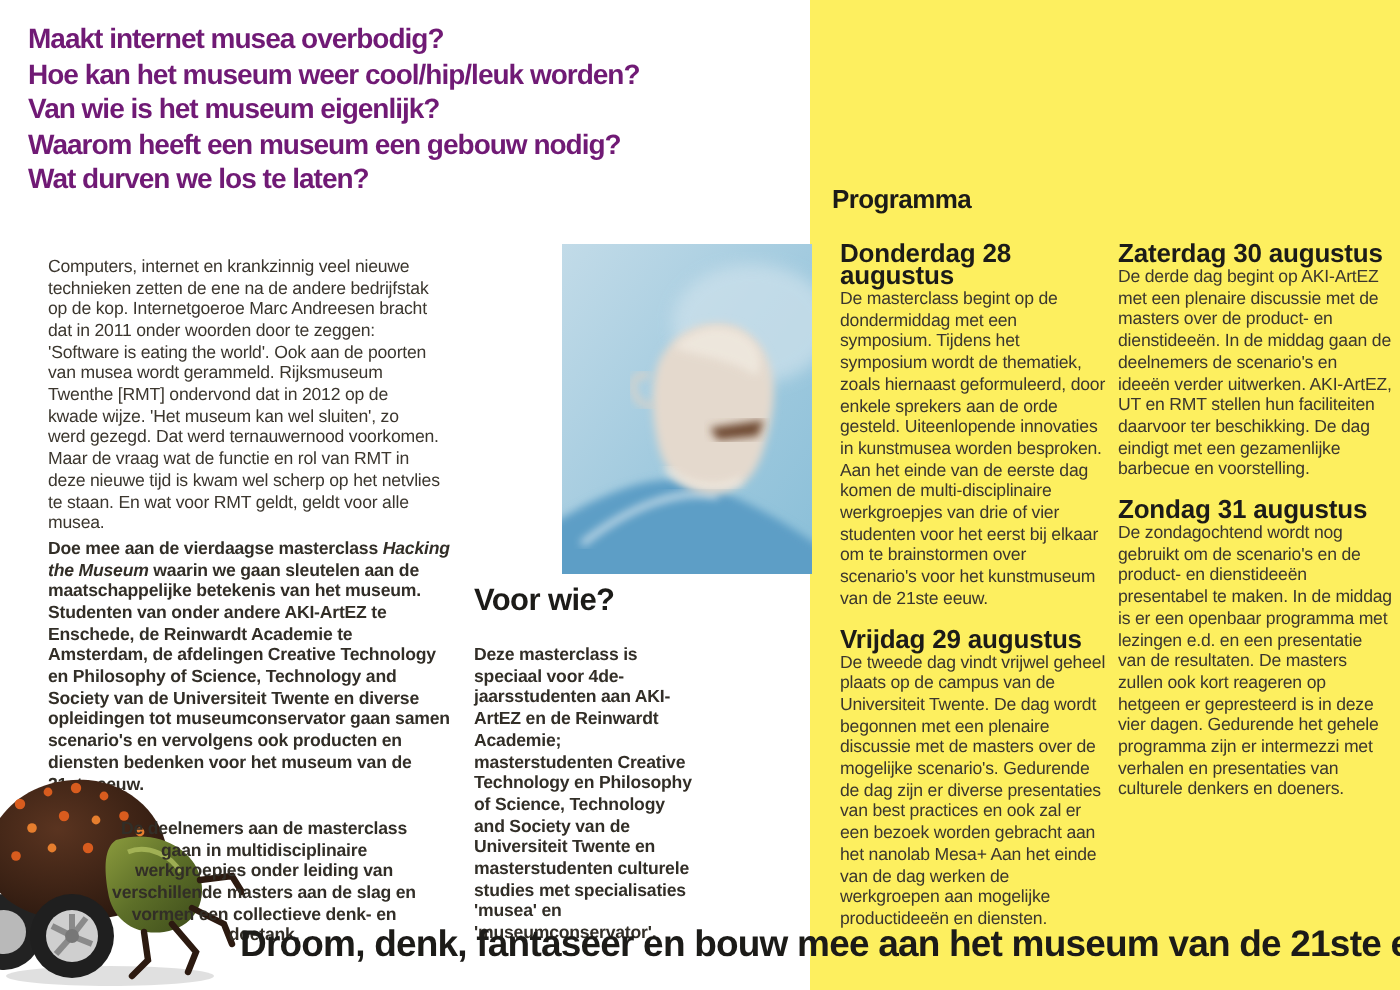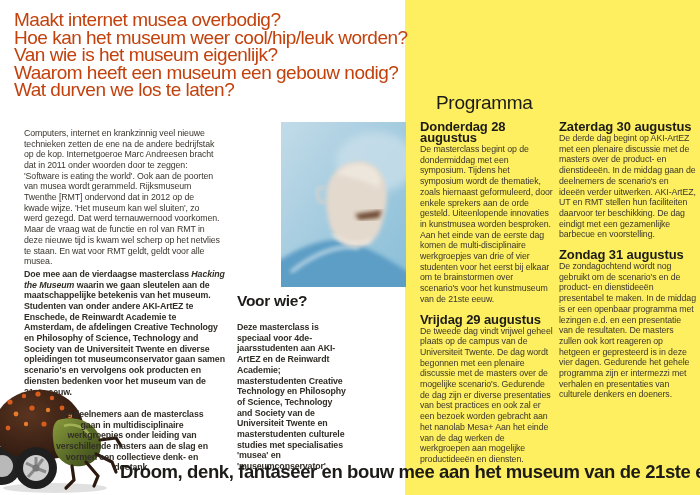--- a/index.html
+++ b/index.html
@@ -6,38 +6,38 @@
   .page{
     position:relative;width:700px;height:495px;background:#ffffff;
     overflow:hidden;font-family:"Liberation Sans",sans-serif;
   }
   .yellow-panel{
     position:absolute;left:405px;top:0;width:295px;height:495px;
     background:#fdef5f;
   }
   .headline{
     position:absolute;left:14px;top:11px;width:660px;z-index:5;
-    font-size:19px;line-height:17.6px;font-weight:400;
-    letter-spacing:-0.5px;color:#c2410c;white-space:nowrap;
+    font-size:14px;line-height:17.6px;font-weight:700;
+    letter-spacing:-0.5px;color:#701a75;white-space:nowrap;
   }
   .body-text{
     font-size:8.8px;line-height:10.7px;color:#3b362e;letter-spacing:-0.1px;
   }
   .bold-text{font-weight:700;color:#322e27;}
   .intro-par{position:absolute;left:24px;top:119px;width:196px;}
   .masterclass-a{position:absolute;left:24px;top:260px;width:202px;}
   .masterclass-b{position:absolute;left:52px;top:400px;width:160px;text-align:center;z-index:4;}
   .voorwie{position:absolute;left:237px;top:293px;width:112px;}
   .voorwie h2{
     margin:0 0 13px 0;font-size:15.5px;line-height:16px;font-weight:800;
     color:#1c1b18;letter-spacing:-0.3px;
   }
   .programma-heading{
-    position:absolute;left:436px;top:92px;margin:0;
-    font-size:19px;font-weight:400;color:#1c1b18;letter-spacing:-0.3px;
+    position:absolute;left:416px;top:92px;margin:0;
+    font-size:13px;font-weight:700;color:#1c1b18;letter-spacing:-0.3px;
   }
   .prog-col1{position:absolute;left:420px;top:121px;width:133px;}
   .prog-col2{position:absolute;left:559px;top:121px;width:137px;}
   .day-block{margin-bottom:9px;}
   .day-title{
     font-size:13px;line-height:11px;font-weight:800;color:#1c1b18;
     letter-spacing:-0.1px;margin:0 0 1px 0;
   }
   .tagline{
     position:absolute;left:120px;top:461px;width:575px;z-index:6;

